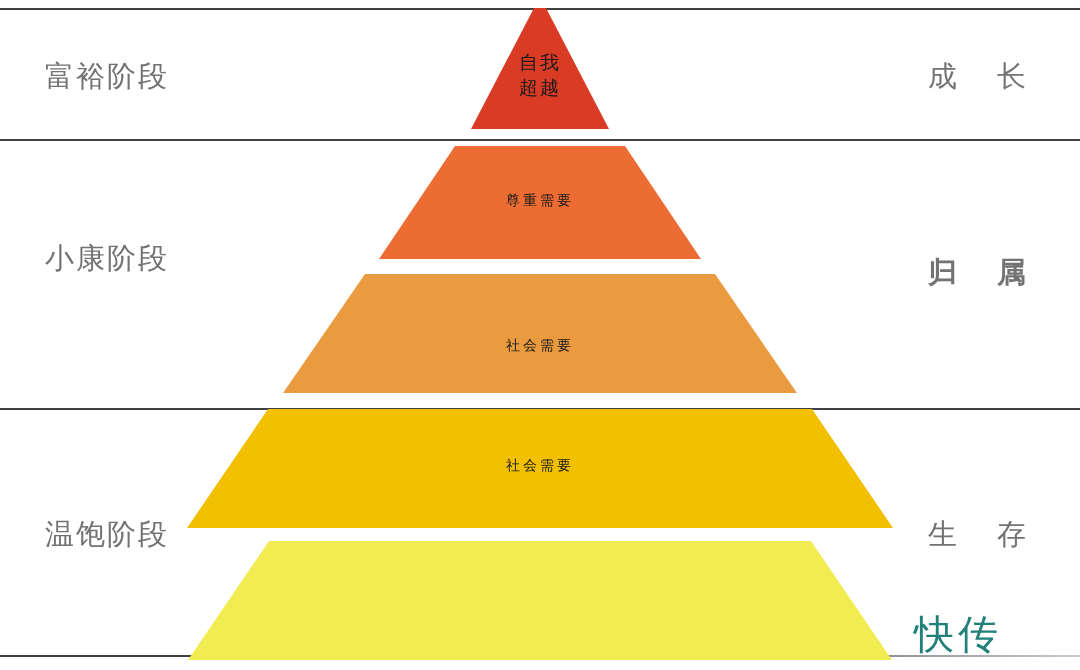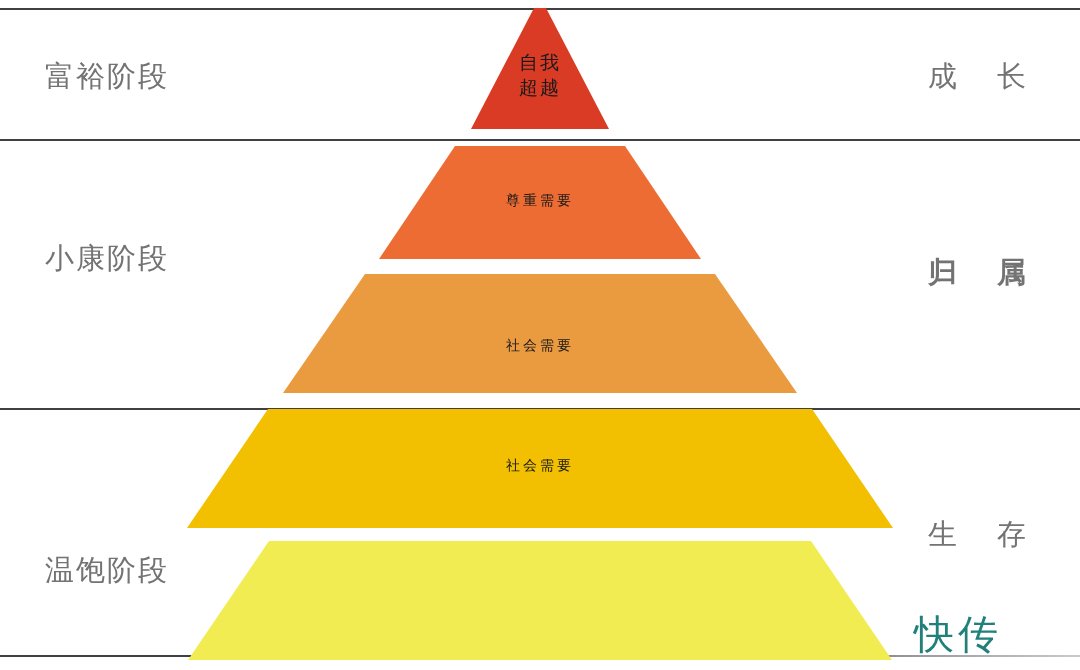--- a/index.html
+++ b/index.html
@@ -136,21 +136,21 @@
       <div class="layer" style="top: 541px; height: 119px;">
         <svg viewBox="0 0 1080 119" preserveAspectRatio="none">
           <polygon points="269,0 811,0 892,119 188,119" fill="#f0ec52"></polygon>
         </svg>
       </div>
     </div>
 
   <div id="left-labels">
       <div class="side-label left" style="top: 57px;">富裕阶段</div>
       <div class="side-label left" style="top: 239px;">小康阶段</div>
-      <div class="side-label left" style="top: 515px; margin-top: 36px;">温饱阶段</div>
+      <div class="side-label left" style="top: 515px;">温饱阶段</div>
     </div>
 
   <div id="right-labels">
       <div class="side-label right" style="top: 57px;">成 长</div>
       <div class="side-label right" style="top: 253px; font-weight: bold;">归 属</div>
       <div class="side-label right" style="top: 515px;">生 存</div>
     </div>
 
   <div id="watermark">快传</div>
 

